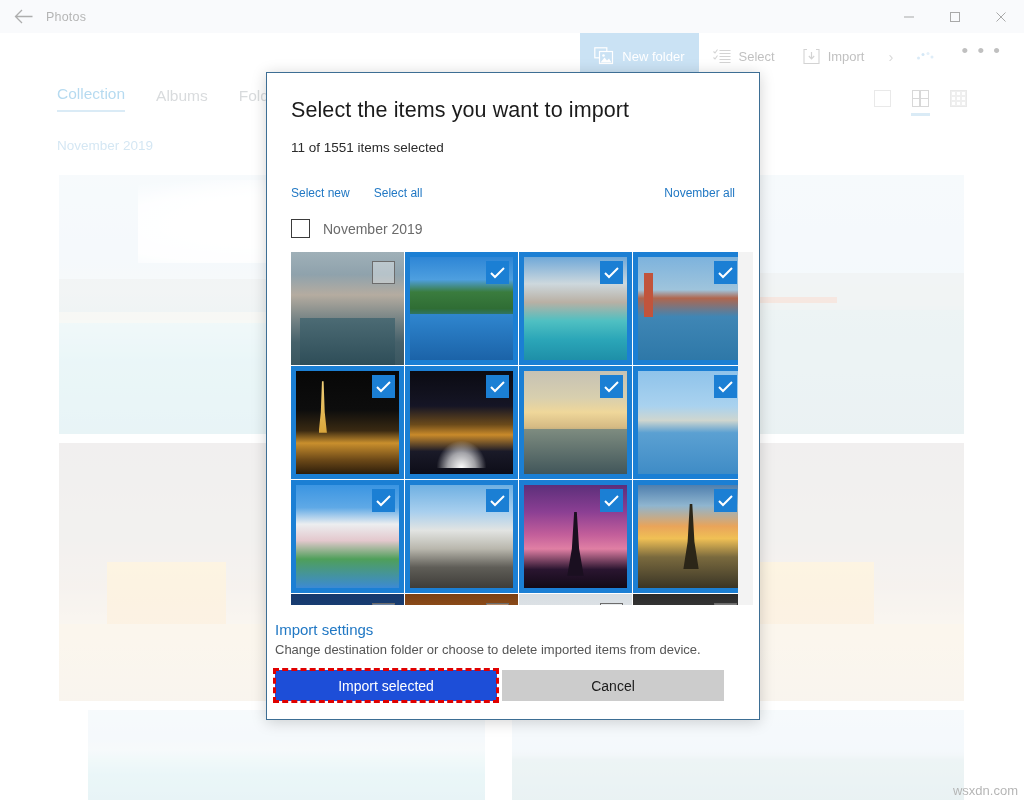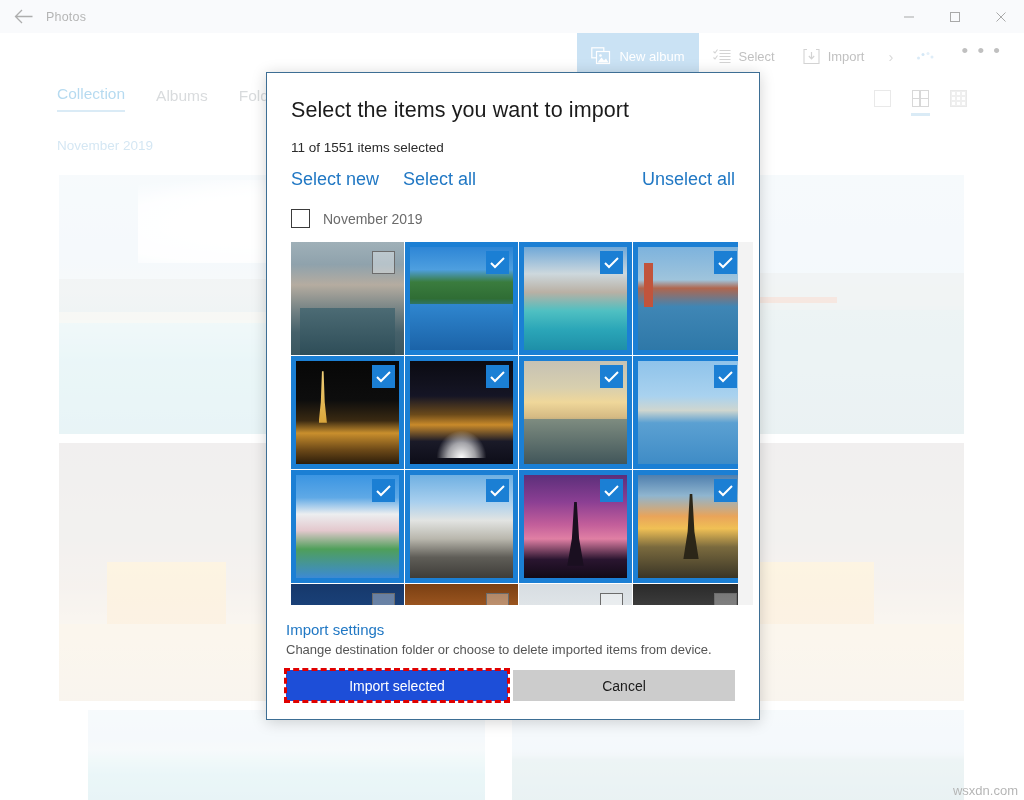--- a/index.html
+++ b/index.html
@@ -139,22 +139,22 @@
   .dialog {
     position: absolute; left: 266px; top: 72px; width: 494px; height: 648px;
     background: #ffffff; border: 1px solid #3d6e94;
     box-shadow: 0 2px 14px rgba(0,0,0,.18);
     display: flex; flex-direction: column; justify-content: space-between;
   }
   .dlg-head { padding: 25px 24px 0 24px; }
   .dlg-title { font-size: 21.5px; color: #1b1b1b; font-weight: 400; letter-spacing: .1px; }
   .dlg-count { font-size: 13.5px; color: #2b2b2b; margin-top: 17px; }
   .dlg-links {
-    display: flex; align-items: center; margin-top: 14px;
-    font-size: 18px;
+    display: flex; align-items: center; margin-top: 31px;
+    font-size: 12px;
   }
   .dlg-link { color: #2178c4; margin-right: 24px; }
   .dlg-link.right { margin-right: 0; margin-left: auto; }
 
   .dlg-group {
     display: flex; align-items: center; gap: 13px;
     padding: 0 24px; margin-top: 19px;
   }
   .group-cb {
     width: 19px; height: 19px; border: 1.7px solid #3b3b3b; background: #ffffff; flex: none;
@@ -217,21 +217,21 @@
   .a-ship { background: linear-gradient(180deg,#d7dde2 0%, #e6eaec 34%, #c7cdd1 56%, #9aa4ab 78%, #76818a 100%); }
   .a-bw { background: linear-gradient(180deg,#2a2a2a 0%, #4a4a4a 34%, #7c7c7c 56%, #3b3b3b 80%, #1f1f1f 100%); }
 
   
   .dlg-scroll {
     position: absolute; right: 6px; top: 0; width: 15px; height: 100%;
     background: #f3f3f3;
   }
 
   
-  .dlg-foot { padding: 16px 24px 18px 19px; }
+  .dlg-foot { padding: 16px 24px 18px 8px; }
   .foot-link { font-size: 15px; color: #2178c4; }
   .foot-desc { font-size: 13px; color: #555555; margin-top: 4px; }
   .foot-btns { display: flex; gap: 0; margin-top: 13px; }
   .btn {
     height: 31px; display: flex; align-items: center; justify-content: center;
     font-size: 14px;
   }
   .btn-primary {
     width: 222px; background: #1d4ed8; color: #ffffff;
     outline: 3px dashed #e00000; outline-offset: -1px;
@@ -273,21 +273,21 @@
   <div class="cmdbar">
     <div class="cmd-item highlight">
       <span class="cmd-ico">
         <svg width="20" height="18" viewBox="0 0 20 18">
           <rect x="0.8" y="0.8" width="12" height="10" stroke="#ffffff" stroke-width="1.2" fill="none"></rect>
           <rect x="5.5" y="4.5" width="13" height="12" stroke="#ffffff" stroke-width="1.2" fill="#74b2e2"></rect>
           <circle cx="9.5" cy="8.5" r="1.3" fill="#ffffff"></circle>
           <path d="M6.5 15.5 L10.5 10.5 L13 13.5 L15 11.5 L17.5 15.5 Z" fill="#ffffff"></path>
         </svg>
       </span>
-      <span>New album</span>
+      <span>New folder</span>
     </div>
     <div class="cmd-item">
       <span class="cmd-ico">
         <svg width="18" height="16" viewBox="0 0 18 16">
           <path d="M0.5 3.5 L2 5 L4.5 1.5" stroke="#8d8d8d" stroke-width="1.1" fill="none"></path>
           <path d="M0.5 9.5 L2 11 L4.5 7.5" stroke="#8d8d8d" stroke-width="1.1" fill="none"></path>
           <path d="M6.5 2.5 H17.5 M6.5 5.5 H17.5 M6.5 8.5 H17.5 M6.5 11.5 H17.5 M6.5 14.5 H17.5" stroke="#8d8d8d" stroke-width="1.1"></path>
         </svg>
       </span>
       <span>Select</span>
@@ -389,21 +389,21 @@
   <div class="scrim"></div>
 
   <div class="dialog">
 
     <div class="dlg-head">
       <div class="dlg-title">Select the items you want to import</div>
       <div class="dlg-count">11 of 1551 items selected</div>
       <div class="dlg-links">
         <span class="dlg-link">Select new</span>
         <span class="dlg-link">Select all</span>
-        <span class="dlg-link right">Unselect all</span>
+        <span class="dlg-link right">November all</span>
       </div>
     </div>
 
     <div class="dlg-group">
       <div class="group-cb"></div>
       <div class="group-label">November 2019</div>
     </div>
 
     <div class="grid-area">
       <div class="grid">

